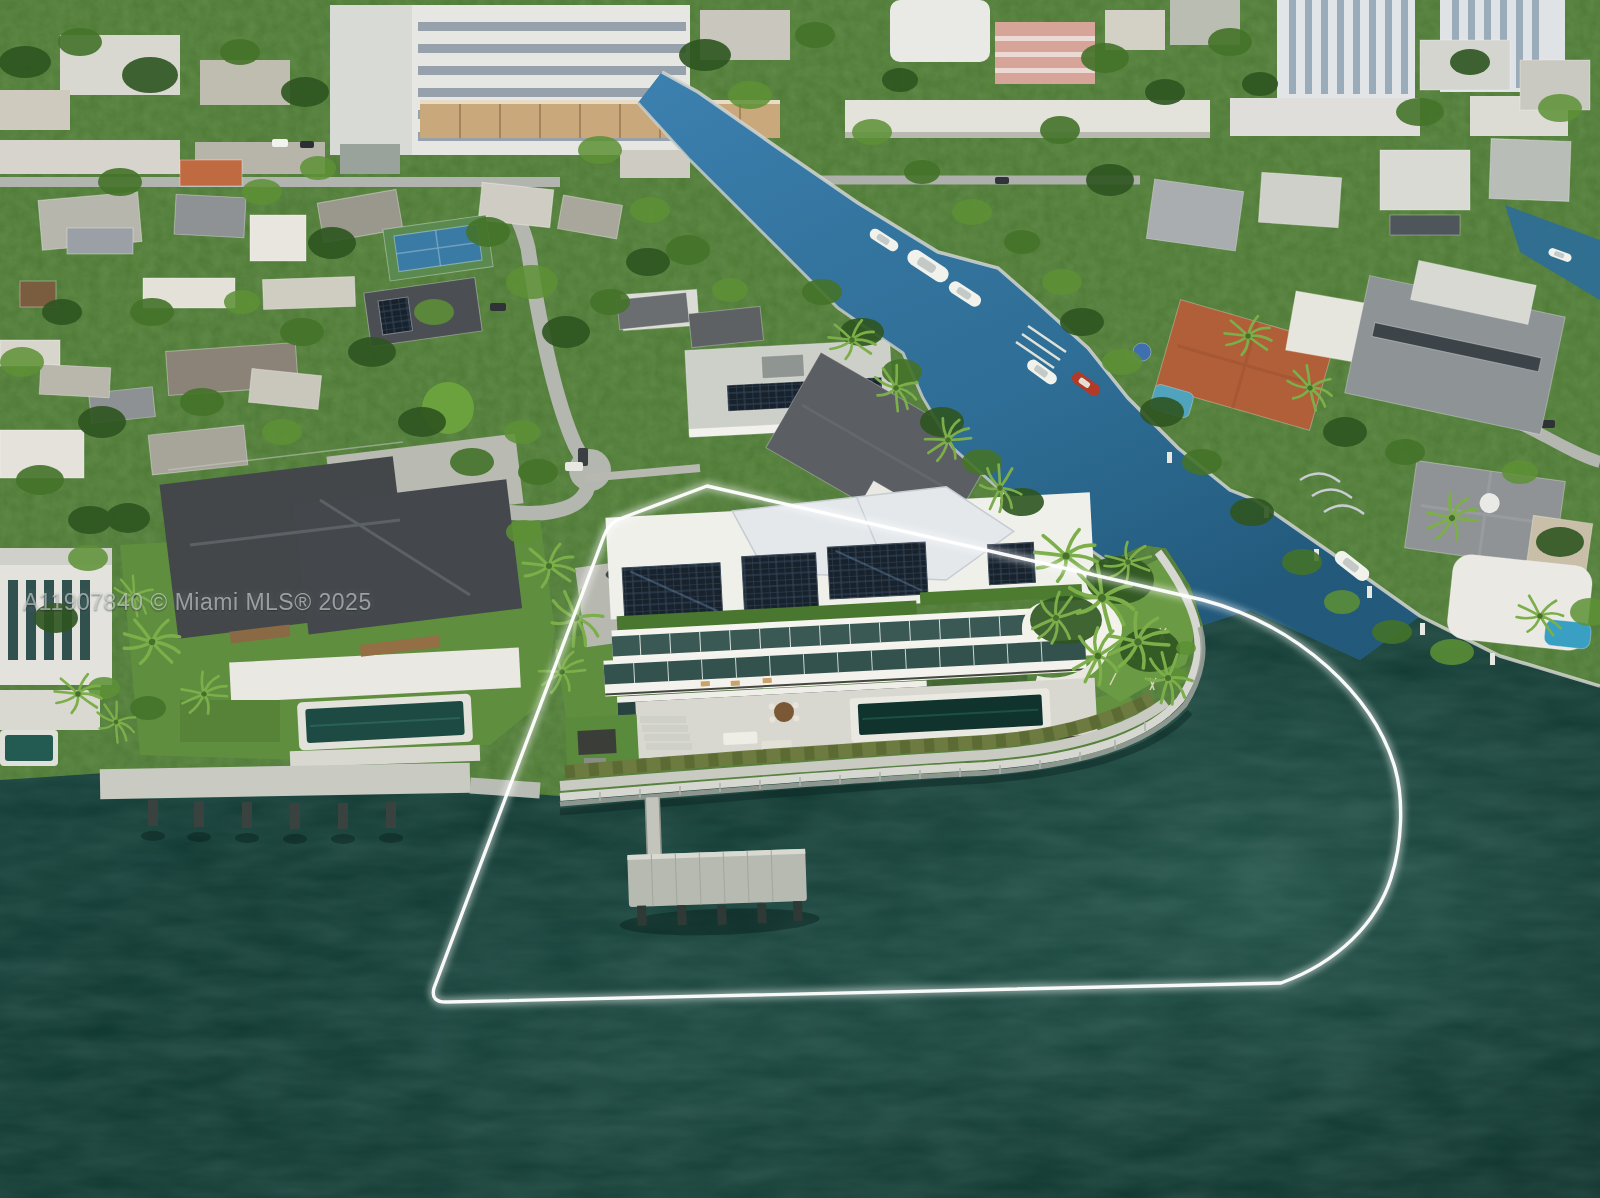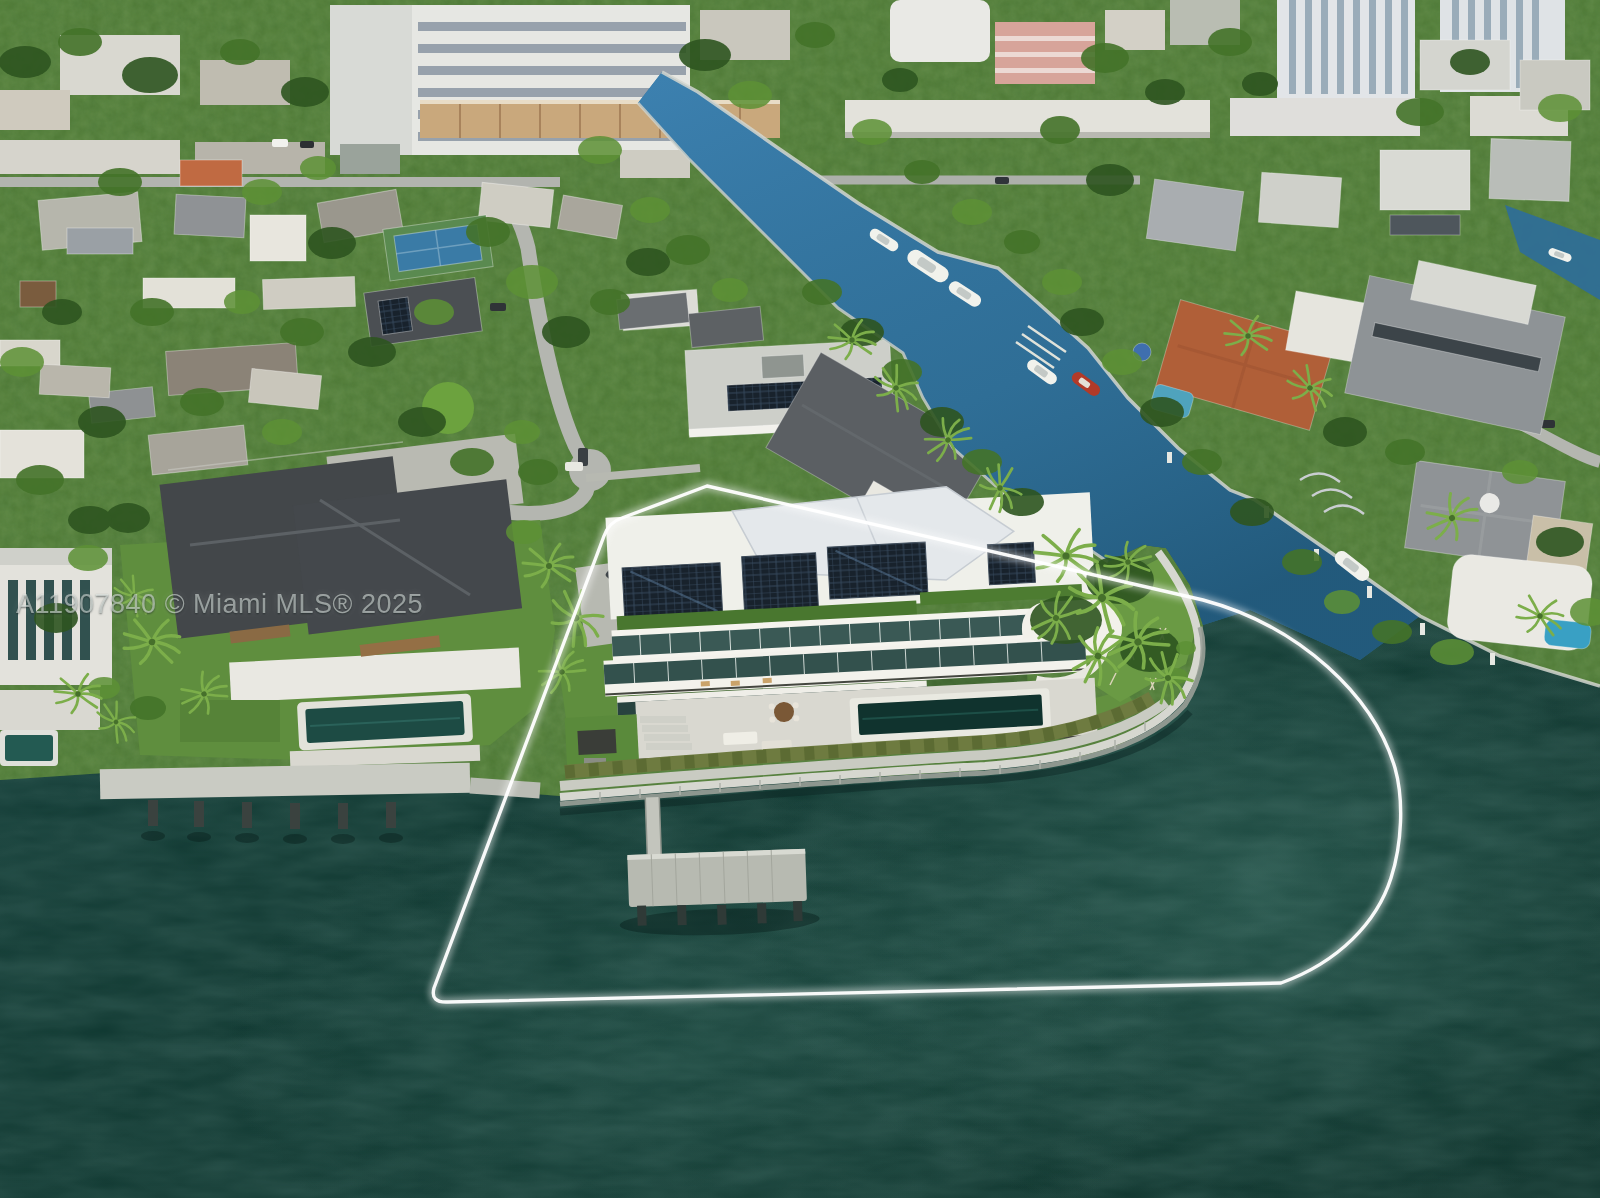--- a/index.html
+++ b/index.html
@@ -1,20 +1,20 @@
 <!DOCTYPE html>
 <html><head>
 <meta charset="utf-8">
 <style>
   html,body{margin:0;padding:0;background:#000;}
   .photo{position:relative;width:1600px;height:1198px;overflow:hidden;background:#0e332c;font-family:"Liberation Sans",sans-serif;}
   .photo svg{position:absolute;left:0;top:0;display:block;}
   .watermark{
-    position:absolute;left:16px;top:589px;
-    font-size:27px;font-weight:400;letter-spacing:.5px;white-space:nowrap;
+    position:absolute;left:23px;top:589px;
+    font-size:23px;font-weight:400;letter-spacing:.5px;white-space:nowrap;
     color:rgba(233,240,237,.55);
     text-shadow:0 1px 2px rgba(15,25,25,.55), 0 0 7px rgba(255,255,255,.18);
     user-select:none;pointer-events:none;
   }
 </style>
 </head>
 <body>
 
 <div class="photo">
 <svg width="1600" height="1198" viewBox="0 0 1600 1198">

